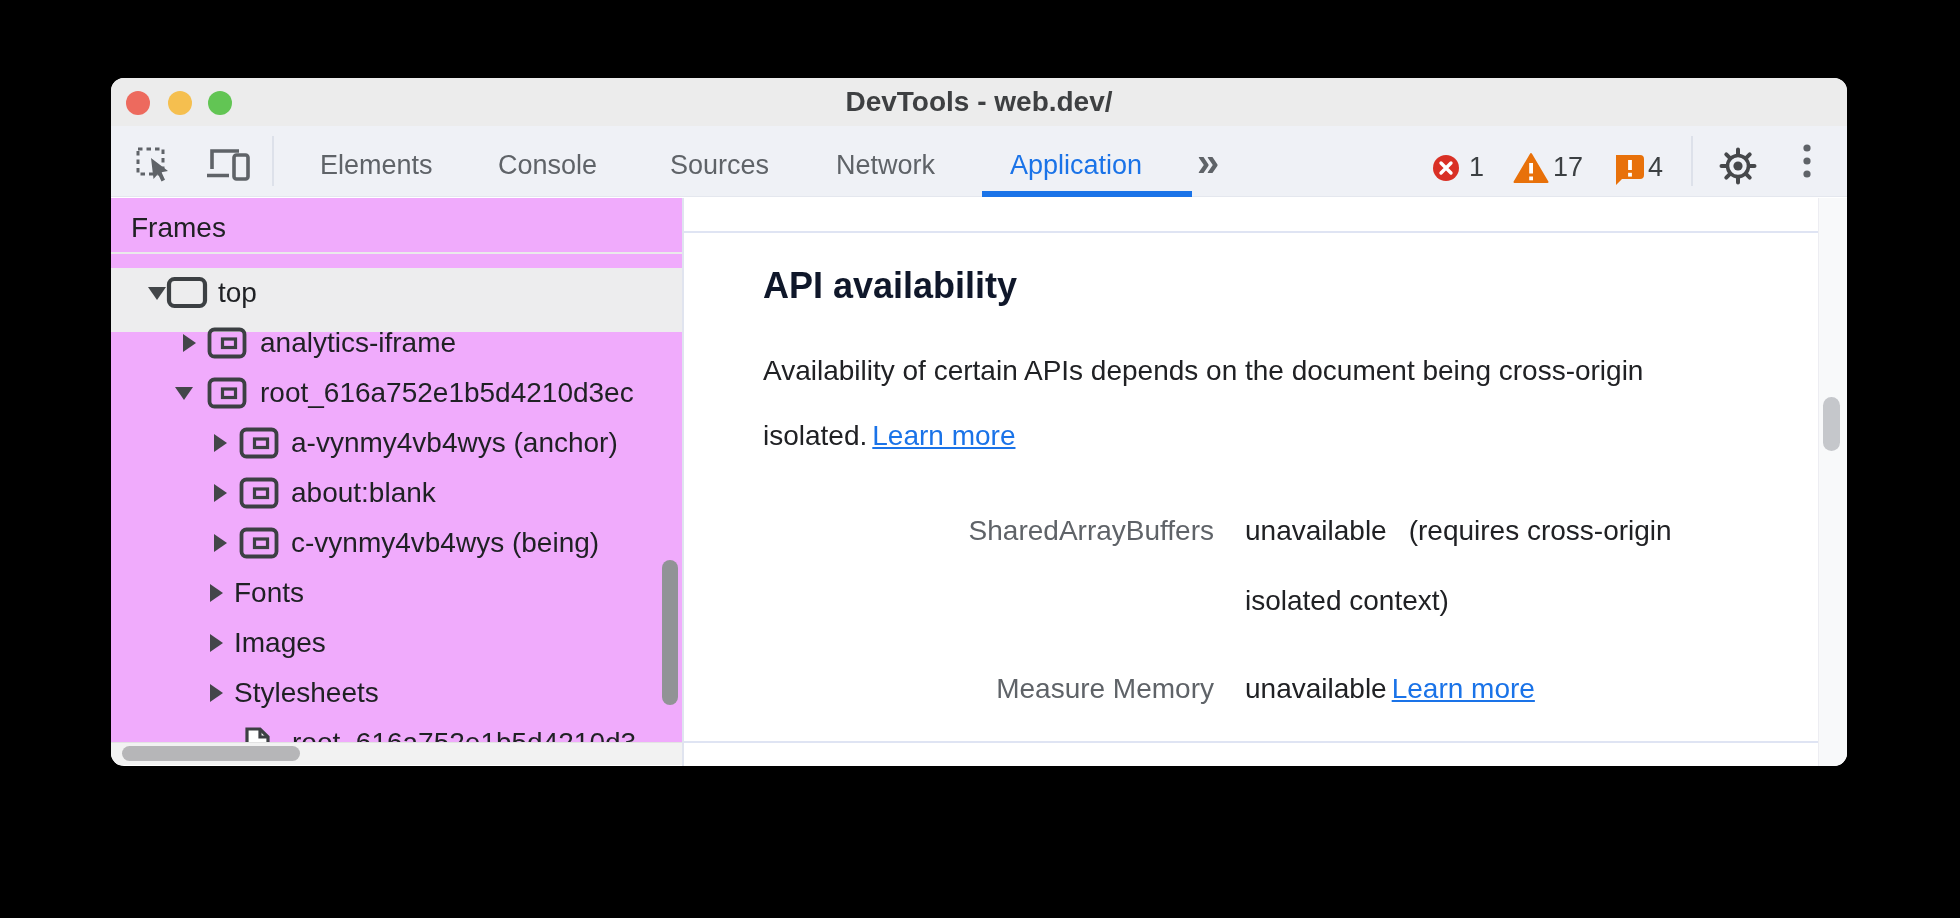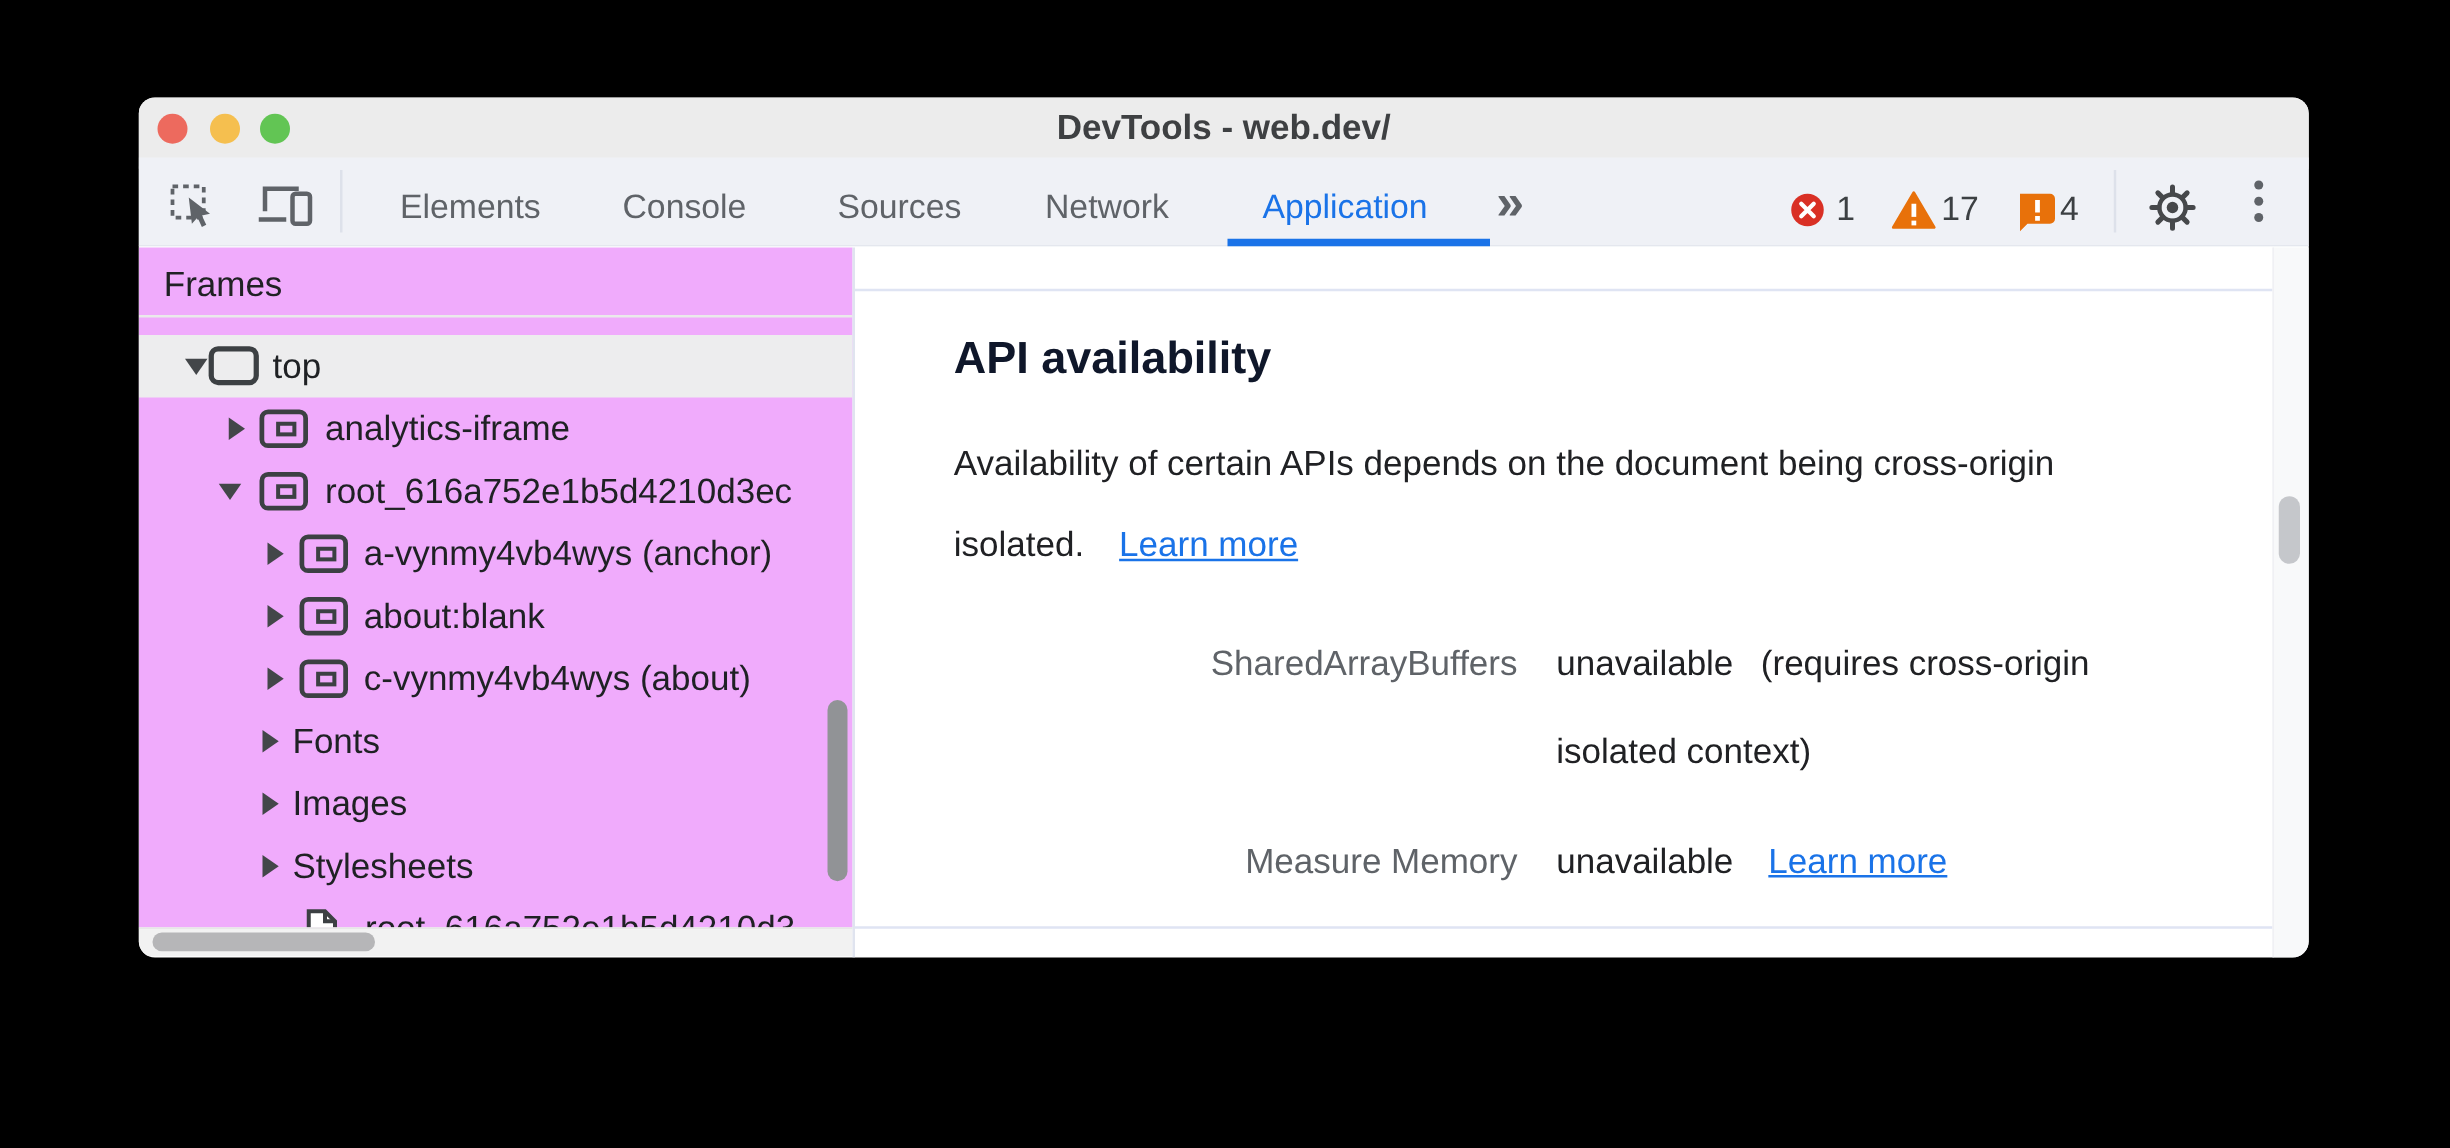--- a/index.html
+++ b/index.html
@@ -23,42 +23,42 @@
   .tab{position:absolute;top:22px;height:34px;line-height:34px;font-size:27px;color:#5f6368;
     white-space:nowrap;}
   .tab.active{color:#1a73e8;}
   .underline{position:absolute;top:65px;height:6px;background:#1a73e8;}
   .more{position:absolute;top:14px;font-size:40px;color:#5f6368;font-weight:bold;}
   .count{position:absolute;top:25px;height:32px;line-height:32px;font-size:27px;color:#3c4043;}
   
   .sidebar{position:absolute;left:0;top:120px;width:571px;height:544px;background:#f0abfc;overflow:hidden;}
   .frames-hdr{position:absolute;left:20px;top:8px;height:44px;line-height:44px;font-size:28px;color:#202124;}
   .hdr-border{position:absolute;left:0;top:54px;width:571px;height:2px;background:#eaeaea;}
-  .trow{position:absolute;left:0;width:571px;height:50px;}
+  .trow{position:absolute;left:0;width:571px;height:64px;}
   .trow.selected{background:#ededee;}
   .tlabel{position:absolute;top:0;height:50px;line-height:50px;font-size:28px;color:#1f2124;white-space:nowrap;}
   .arr{position:absolute;width:0;height:0;}
   .arr.right{border-left:13px solid #434649;border-top:9px solid transparent;border-bottom:9px solid transparent;top:16px;}
   .arr.down{border-top:13px solid #434649;border-left:9px solid transparent;border-right:9px solid transparent;top:19px;}
   .ticon{position:absolute;top:9px;}
   .vthumb-side{position:absolute;left:551px;top:362px;width:16px;height:145px;background:#919396;border-radius:8px;}
   .hscroll{position:absolute;left:0;top:664px;width:571px;height:23px;background:#f2f2f2;border-top:1px solid #e3e3e3;box-sizing:border-box;}
   .hthumb{position:absolute;left:11px;top:668px;width:178px;height:15px;background:#b6b6b8;border-radius:8px;}
   .vdivider{position:absolute;left:571px;top:120px;width:2px;height:568px;background:#e0e4ef;}
   
   .content-topline{position:absolute;left:573px;top:153px;width:1134px;height:2px;background:#dfe4f3;}
   .content-botline{position:absolute;left:573px;top:663px;width:1134px;height:2px;background:#dfe4f3;}
   .c-heading{position:absolute;left:652px;top:188px;height:40px;line-height:40px;font-size:36px;
     font-weight:bold;color:#0f172a;white-space:nowrap;}
   .c-line{position:absolute;height:40px;line-height:40px;font-size:28px;color:#202124;white-space:nowrap;}
   .c-link{color:#1a73e8;text-decoration:underline;cursor:pointer;}
   .rlabel{position:absolute;left:540px;width:563px;text-align:right;color:#5f6368;}
   .rvalue{position:absolute;left:1134px;color:#202124;}
   .note{margin-left:22px;}
-  .gap{margin-left:28px;}
+  .gap{margin-left:5px;}
   
   .gutter{position:absolute;left:1707px;top:120px;width:29px;height:568px;background:#f8f9fa;border-left:1px solid #ededf2;box-sizing:border-box;}
   .vthumb-main{position:absolute;left:1712px;top:319px;width:17px;height:54px;background:#c5c7cb;border-radius:9px;}
 </style>
 </head>
 <body>
 
 <div id="win">
 
   <div class="titlebar">
@@ -169,21 +169,21 @@
       </svg>
       <span class="tlabel" style="left:180px">about:blank</span>
     </div>
 
     <div class="trow" style="top:320px">
       <span class="arr right" style="left:103px"></span>
       <svg class="ticon" style="left:128px" width="40" height="33" viewBox="0 0 40 33">
         <rect x="2.5" y="2.5" width="35" height="27" rx="5" fill="none" stroke="#3c4043" stroke-width="3.8"></rect>
         <rect x="15.5" y="12" width="13" height="8.5" fill="none" stroke="#3c4043" stroke-width="3.2"></rect>
       </svg>
-      <span class="tlabel" style="left:180px">c-vynmy4vb4wys (about)</span>
+      <span class="tlabel" style="left:180px">c-vynmy4vb4wys (being)</span>
     </div>
 
     <div class="trow" style="top:370px">
       <span class="arr right" style="left:99px"></span>
       <span class="tlabel" style="left:123px">Fonts</span>
     </div>
 
     <div class="trow" style="top:420px">
       <span class="arr right" style="left:99px"></span>
       <span class="tlabel" style="left:123px">Images</span>

